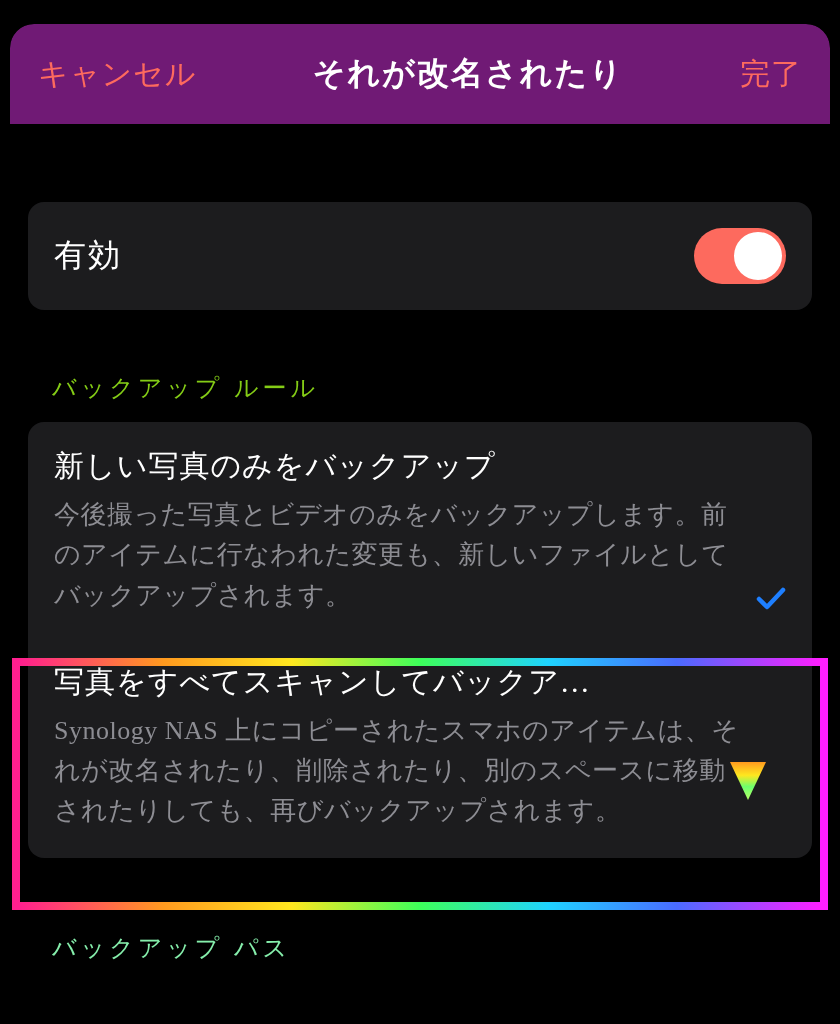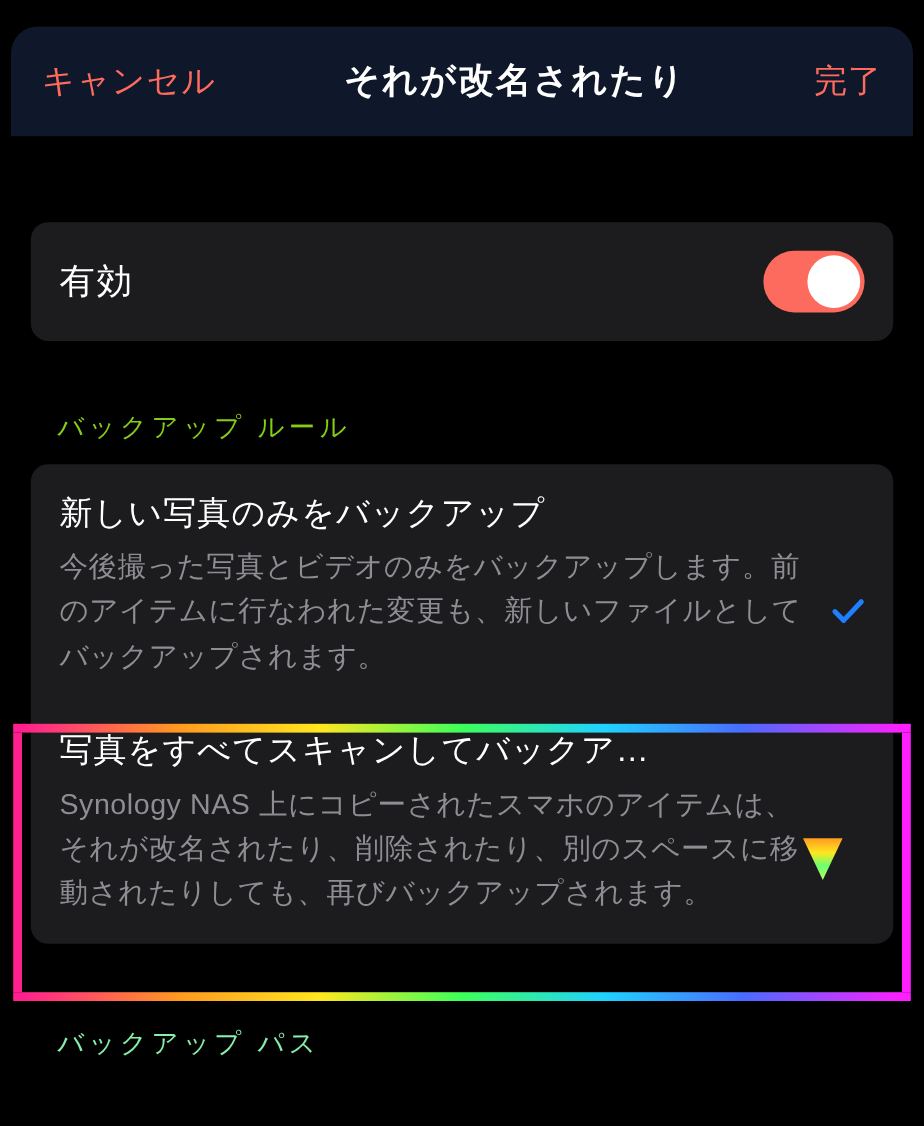--- a/index.html
+++ b/index.html
@@ -20,21 +20,21 @@
       overflow: hidden;
     }
     .modal-inner { position:absolute; inset:0; background:#000; border-radius:24px 24px 0 0; }
 
     .header {
       height: 100px;
       display: flex;
       align-items: center;
       justify-content: space-between;
       padding: 0 28px;
-      background: #0f172a;
+      background: #701a75;
       border-radius: 24px 24px 0 0;
     }
     .header-left, .header-right {
       color: #fd6a5e;
       font-size: 30px;
       font-weight: 500;
       letter-spacing: 1px;
     }
     .header-right { font-weight: 400; text-align: center; }
     .header-title {
@@ -87,22 +87,23 @@
     }
 
     .option-card {
       background: #1c1c1e;
       border-radius: 16px;
       overflow: hidden;
     }
     .option {
       padding: 24px 26px 26px 26px;
       display: flex;
-      align-items: center;
+      align-items: flex-end;
       gap: 26px;
+      font-family: Liberation Serif, serif;
     }
     .option + .option { padding-top: 20px; }
     .option-text { flex: 1 1 auto; min-width: 0; }
     .option-title {
       font-size: 30px;
       font-weight: 500;
       color: #fff;
       letter-spacing: 1px;
       white-space: nowrap;
       overflow: hidden;

